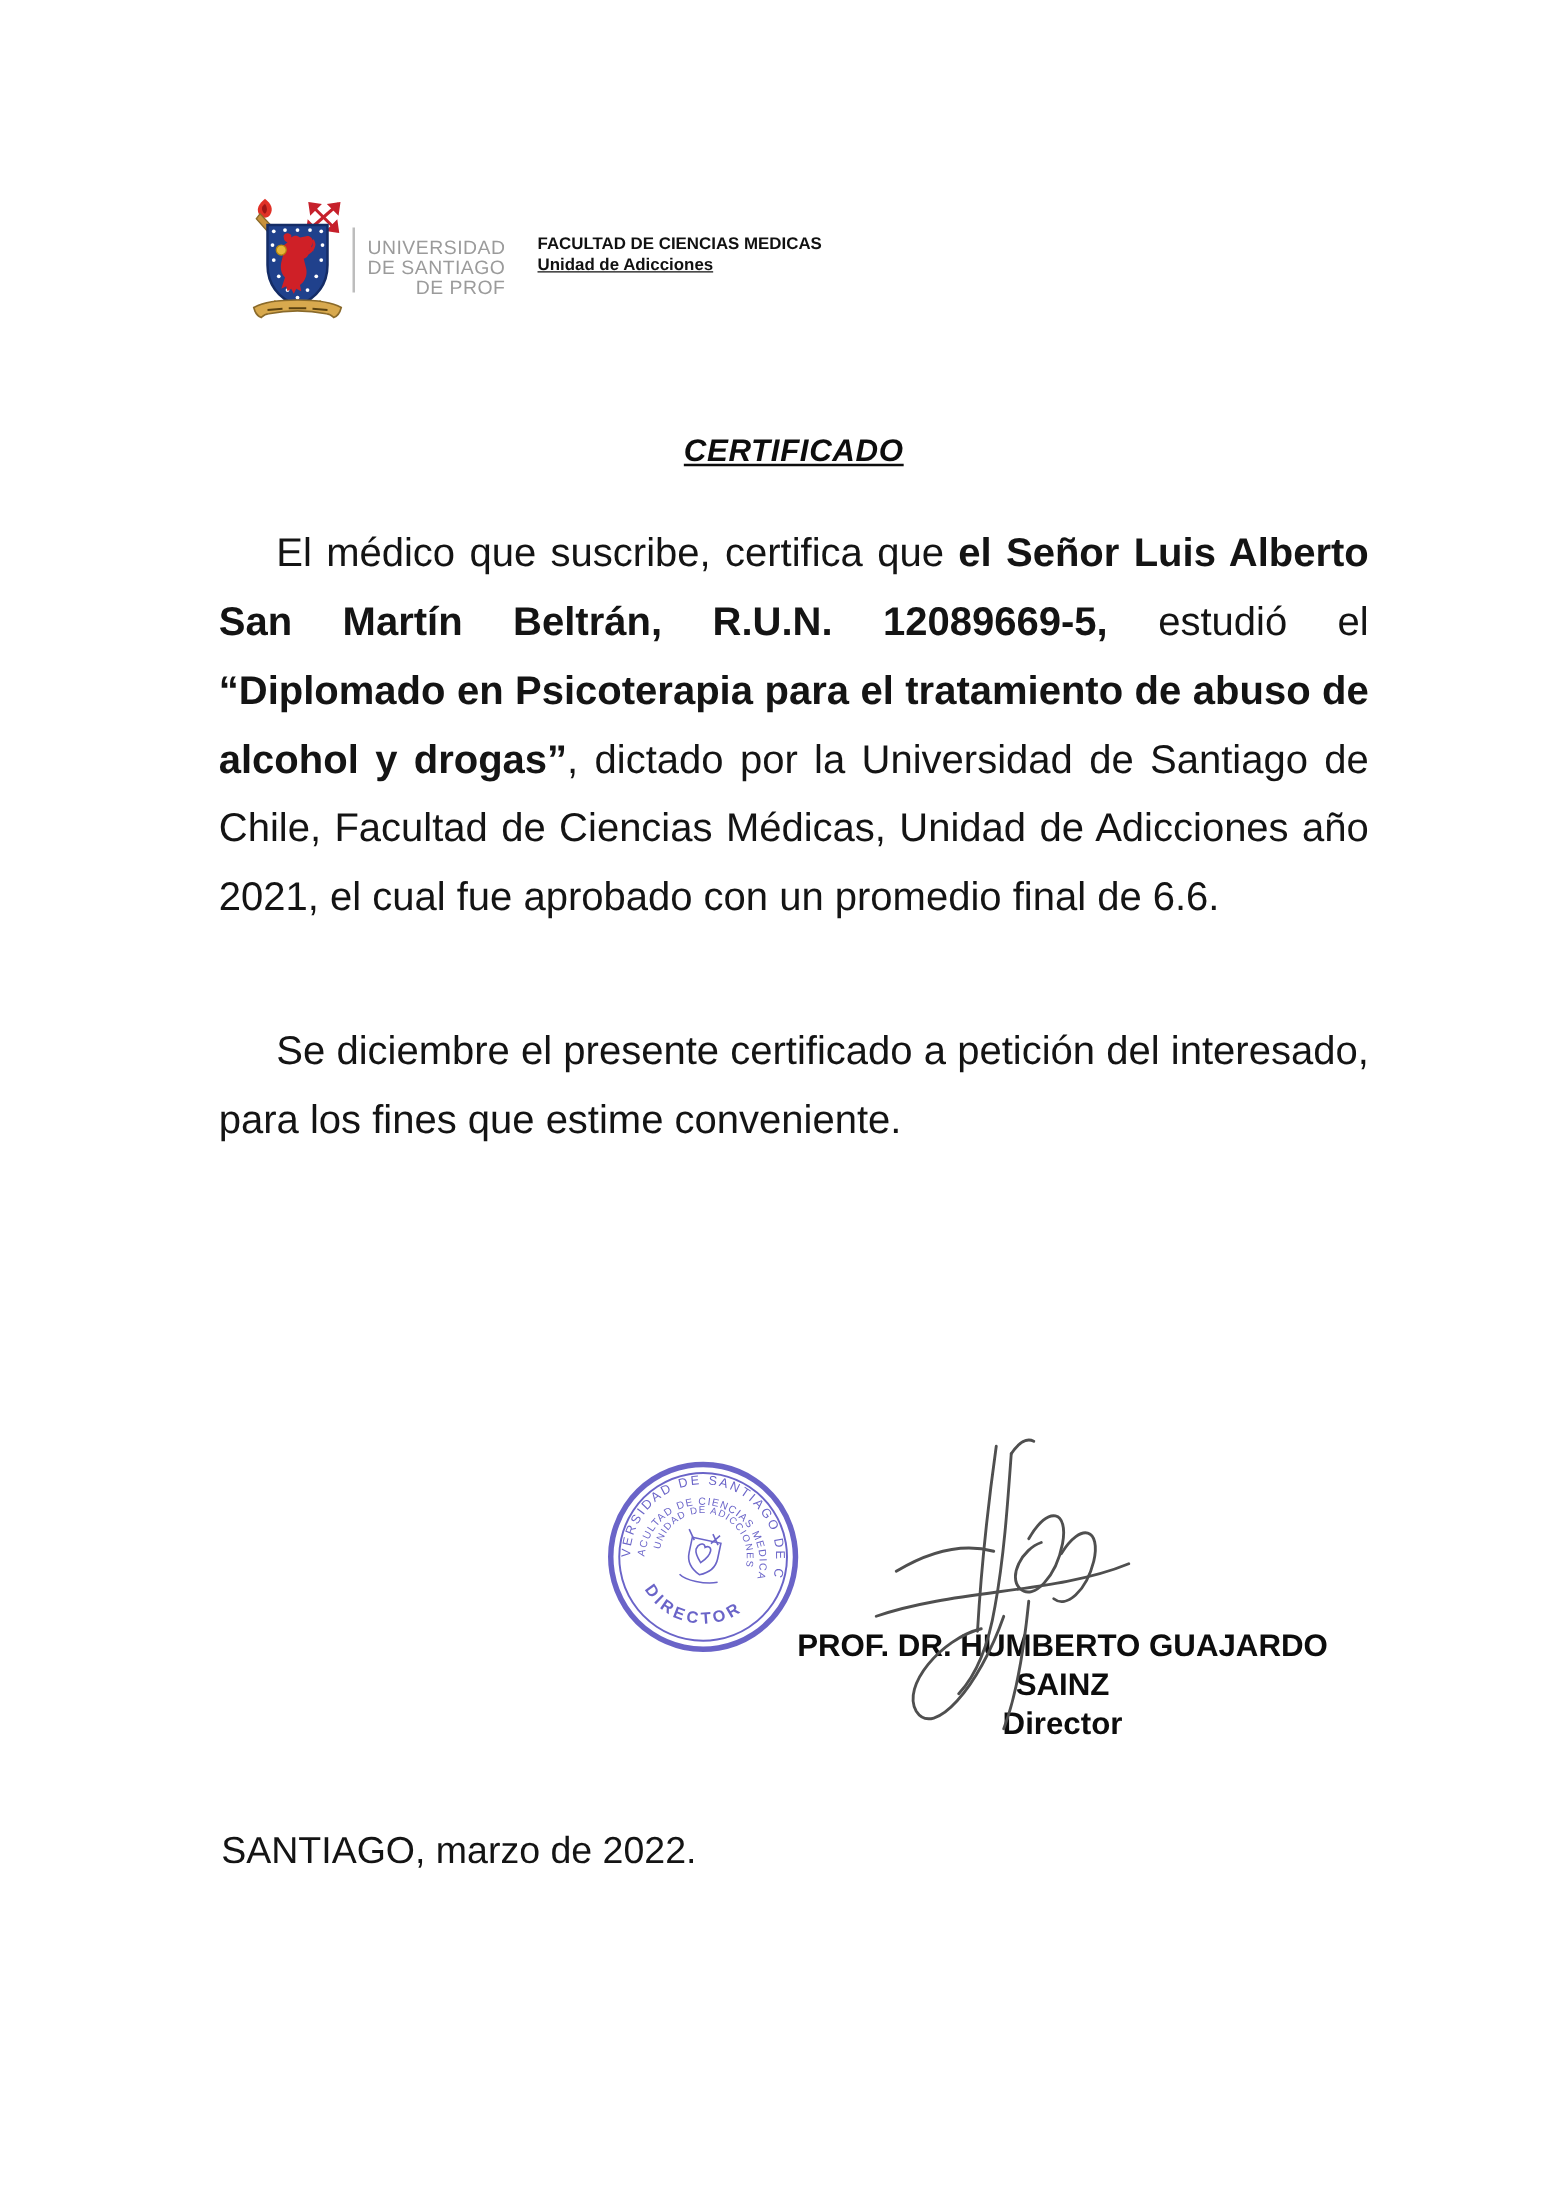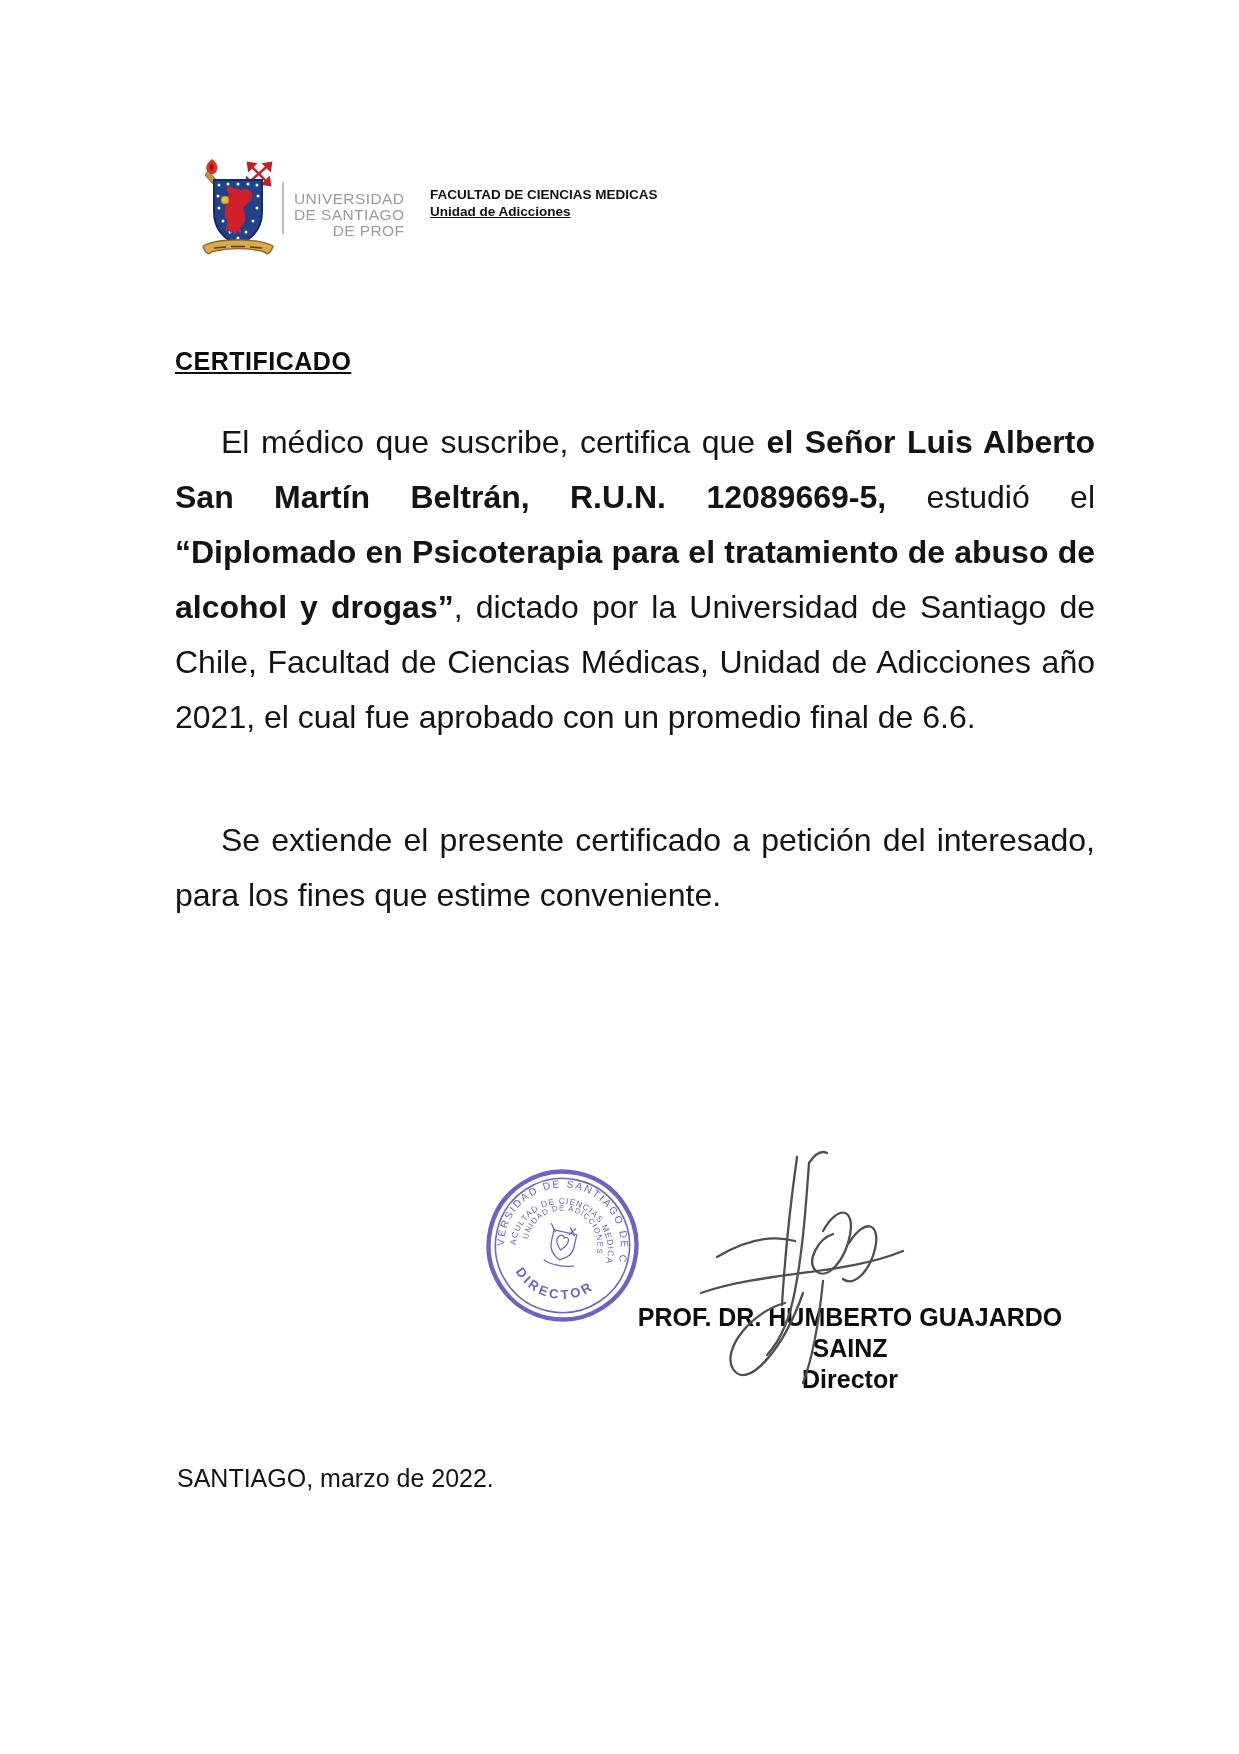--- a/index.html
+++ b/index.html
@@ -15,37 +15,37 @@
   .crest{position:absolute;left:198px;top:158px;width:80px;height:100px;}
   .logo-divider{position:absolute;left:282px;top:182px;width:2px;height:52px;background:#bdbdbd;}
   .org-text{position:absolute;left:294px;top:191px;font-size:15.5px;line-height:16px;
             color:#9b9b9b;letter-spacing:.4px;text-align:right;}
   .faculty-block{position:absolute;left:430px;top:186px;font-size:13.5px;font-weight:bold;
                  line-height:17px;color:#111;}
   .faculty-block .unit{text-decoration:underline;}
   
   .doc-title{
     position:absolute;left:175px;top:347px;width:920px;
-    font-size:25px;font-weight:bold;
-    text-decoration:underline;letter-spacing:.5px;color:#0d0d0d;
+    text-align:center;font-size:25px;font-weight:bold;
+    text-decoration:underline;letter-spacing:.5px;color:#0d0d0d;font-style:italic;
   }
   .body-text{
     position:absolute;left:175px;top:415px;width:920px;
     font-size:32px;line-height:55px;text-align:justify;color:#141414;
   }
   .body-text p{margin:0 0 68px 0;text-indent:46px;}
   .b{font-weight:bold;}
   
   .stamp{position:absolute;left:475px;top:1158px;width:175px;height:175px;z-index:3;}
   .signature{position:absolute;left:655px;top:1135px;width:260px;height:260px;z-index:4;}
   .signatory{
     position:absolute;left:600px;top:1302px;width:500px;z-index:2;
     text-align:center;font-weight:bold;font-size:25px;line-height:31px;color:#0d0d0d;
   }
-  .date-line{position:absolute;left:177px;top:1464px;font-size:25px;color:#141414;}
+  .date-line{position:absolute;left:177px;top:1464px;font-size:30px;color:#141414;}
   .stamp-text{fill:#564fc1;font-family:"Liberation Sans",sans-serif;}
 </style>
 </head>
 <body>
 
 <div class="page">
 
   <svg class="crest" viewBox="0 0 80 100">
 
     <path d="M14,1 C19,5 21,9 18,14 C16,17 11,17 9,13 C7,9 9,5 14,1 Z" fill="#e03127"></path>
@@ -105,21 +105,21 @@
 
   <div class="faculty-block">
     <div>FACULTAD DE CIENCIAS MEDICAS</div>
     <div class="unit">Unidad de Adicciones</div>
   </div>
 
   <div class="doc-title">CERTIFICADO</div>
 
   <div class="body-text">
     <p><span>El  médico que suscribe, certifica que </span><span class="b">el Señor Luis Alberto San Martín Beltrán, R.U.N. 12089669-5,</span><span> estudió el </span><span class="b">“Diplomado en Psicoterapia para el tratamiento de abuso de alcohol y drogas”</span><span>, dictado por la Universidad de Santiago de Chile, Facultad de Ciencias Médicas, Unidad de Adicciones año 2021, el cual fue aprobado con un promedio final de 6.6.</span></p>
-    <p><span>Se extiende el presente certificado a petición del interesado, para los fines que estime conveniente.</span></p>
+    <p><span>Se diciembre el presente certificado a petición del interesado, para los fines que estime conveniente.</span></p>
   </div>
 
   <svg class="stamp" viewBox="0 0 180 180">
     <defs>
       <path id="arcOuter" d="M 30.8,100 A 60,60 0 1 1 149.2,100"></path>
       <path id="arcMiddle" d="M 42.8,100 A 47.5,47.5 0 1 1 137.2,100"></path>
       <path id="arcInner" d="M 57.3,105 A 36,36 0 1 1 122.7,105"></path>
       <path id="arcBottom" d="M 39.6,112 A 55,55 0 0 0 140.4,112"></path>
     </defs>
     <g transform="rotate(12 90 90)" opacity="0.88">

